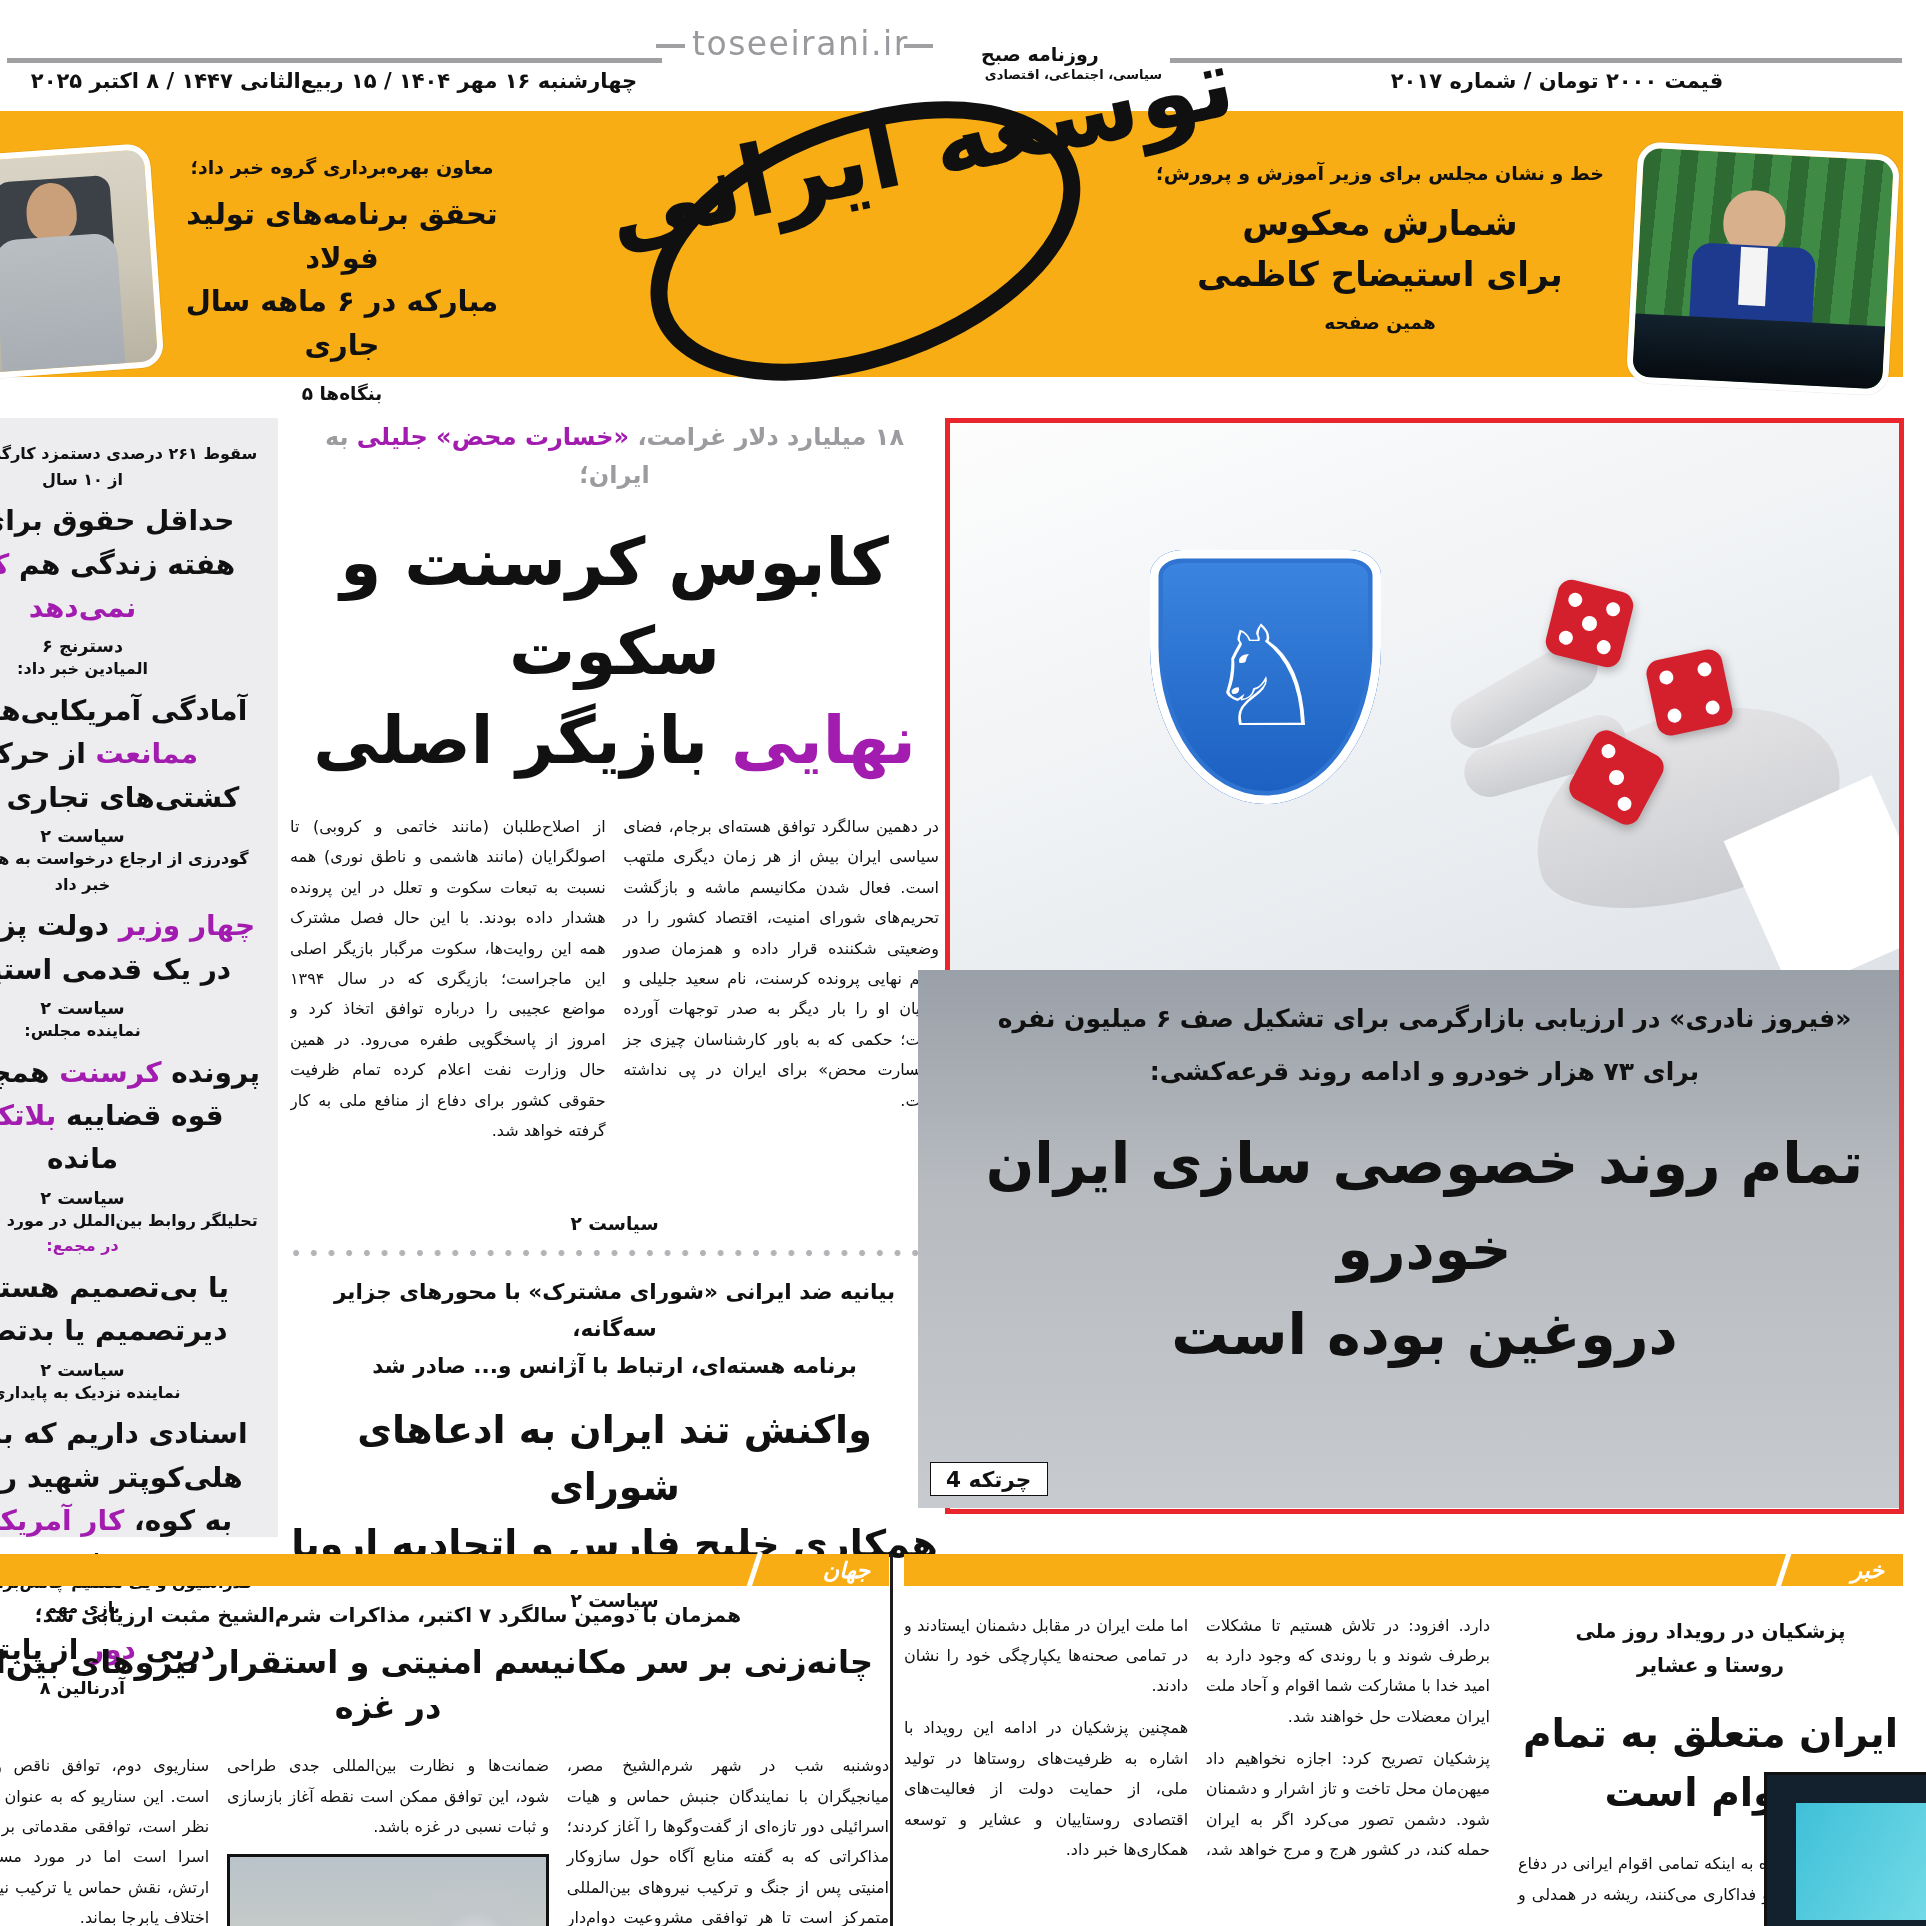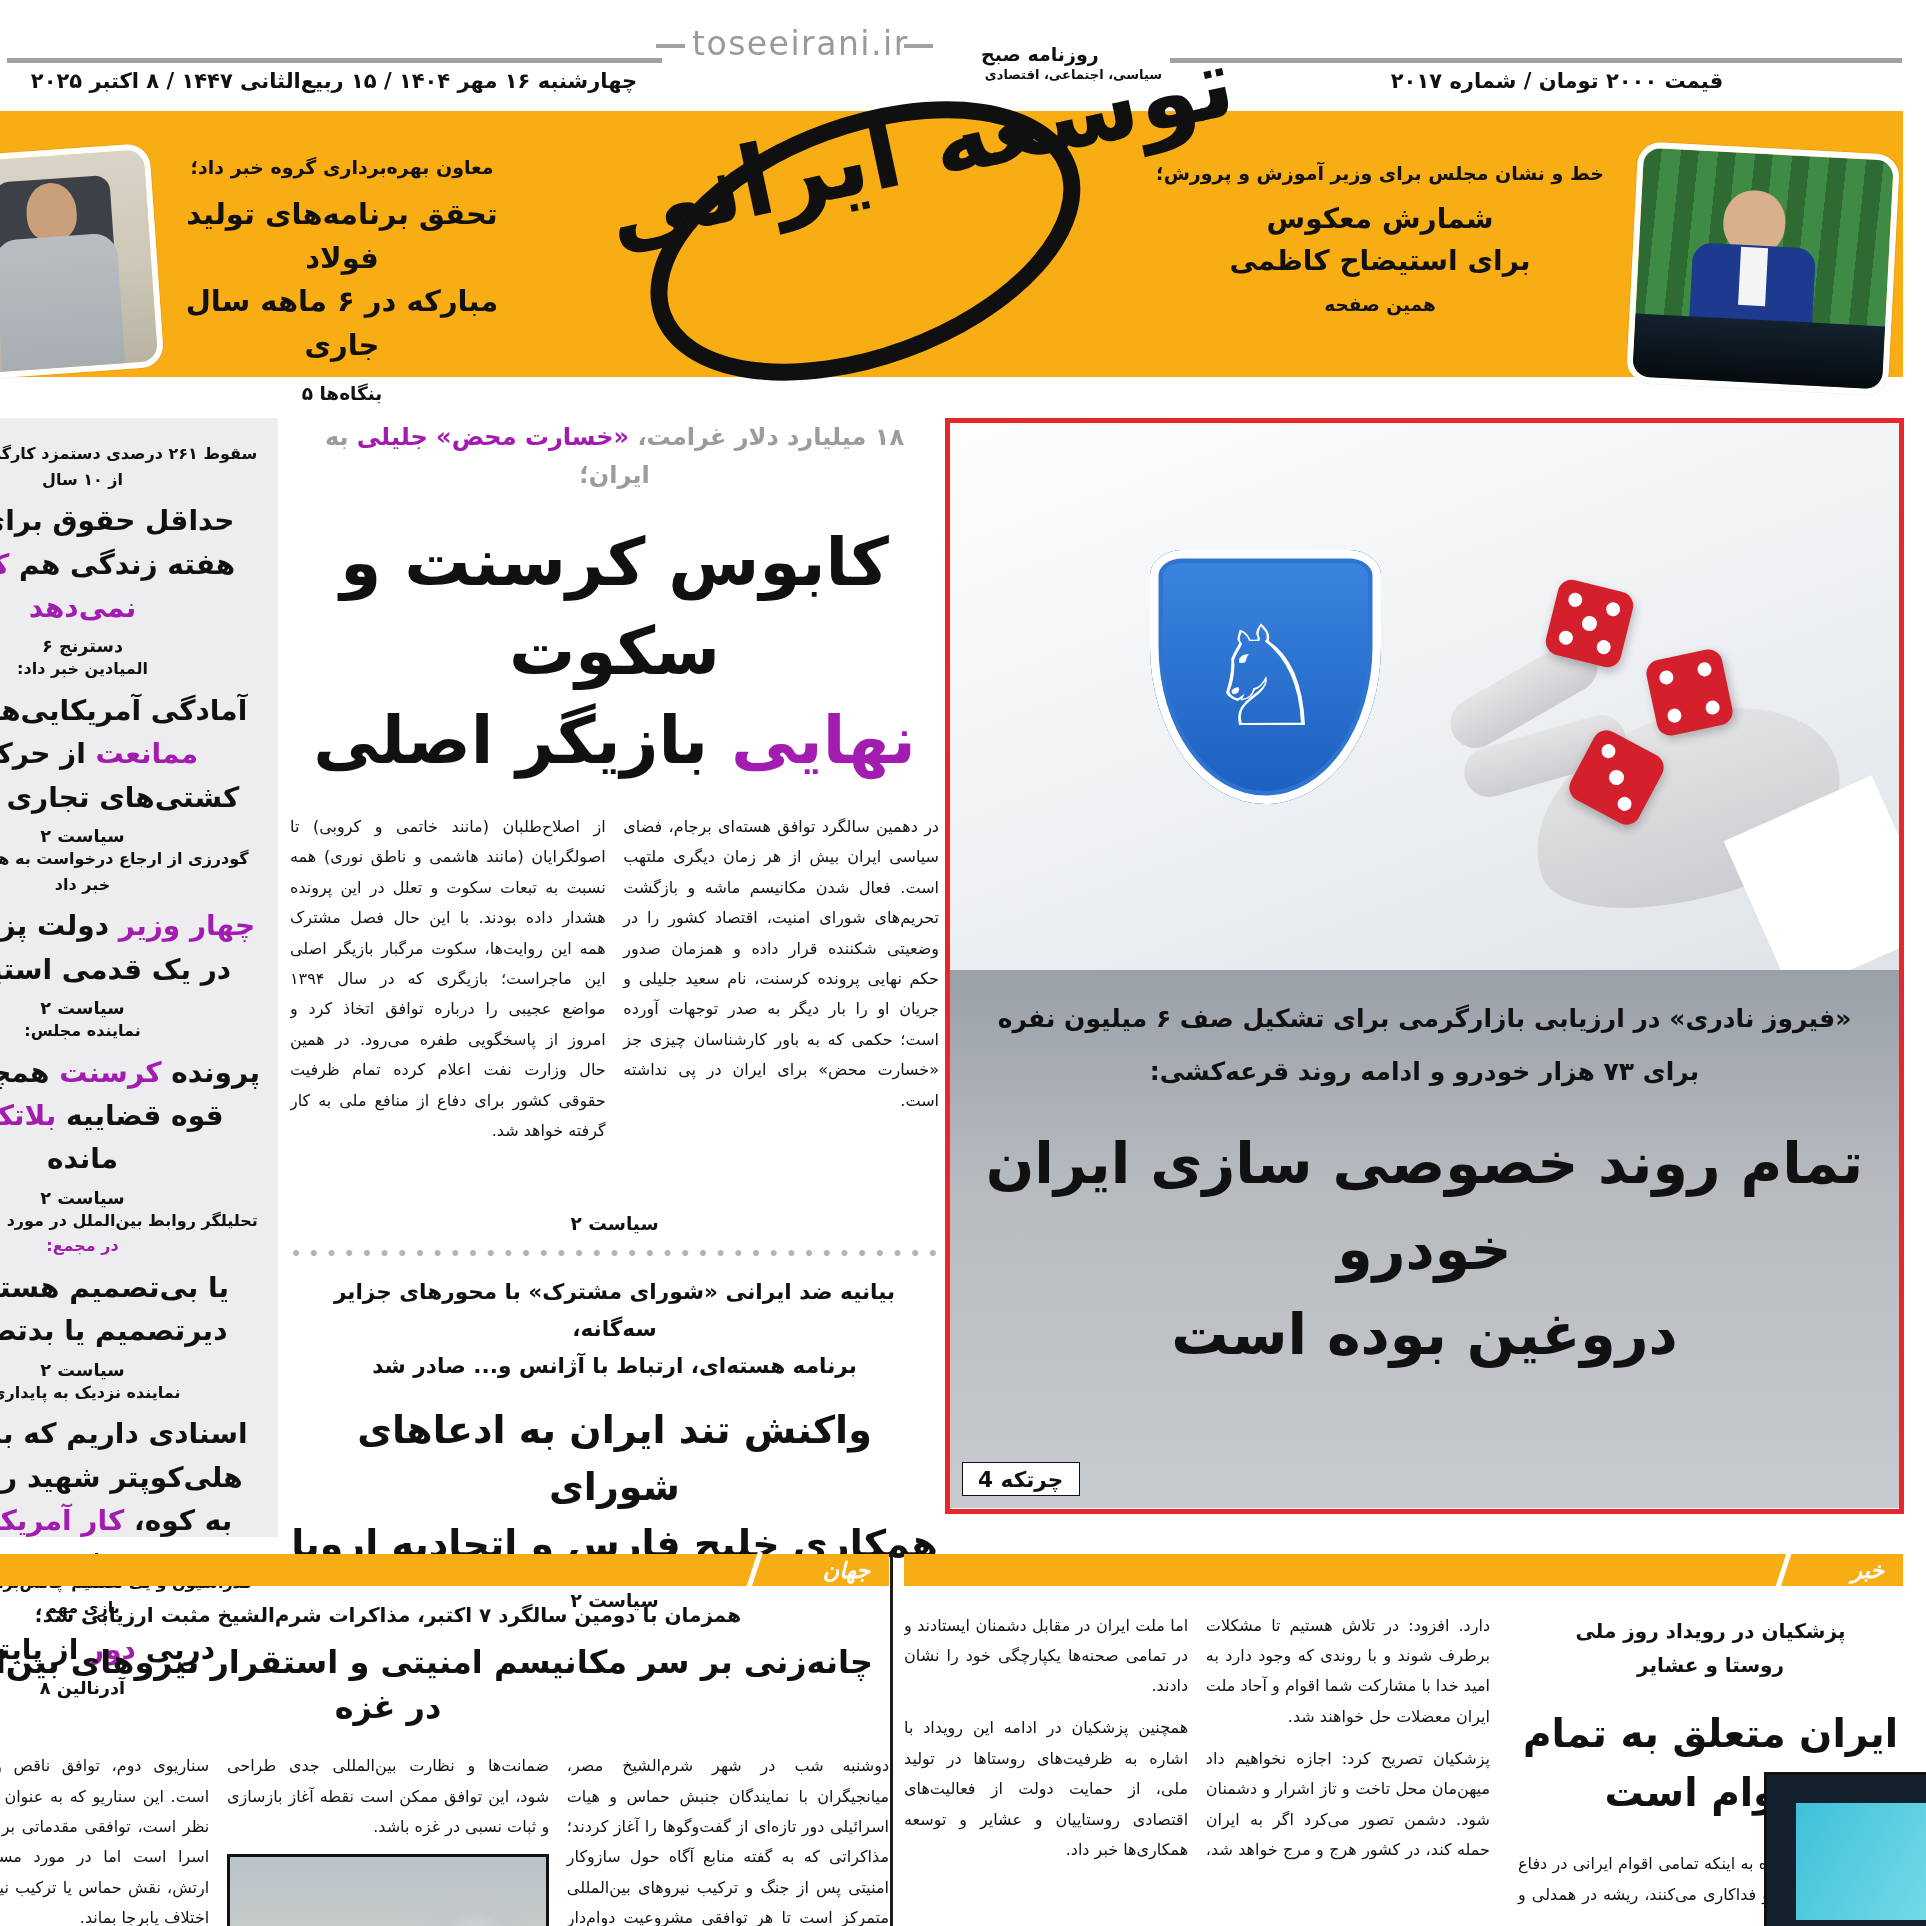--- a/index.html
+++ b/index.html
@@ -14,39 +14,39 @@
         background-size:17.7px 7.7px;background-position:center;background-repeat:repeat-x;}
   
   .hdr-txt{font-size:21px;font-weight:bold;}
   .site{font-size:33px;color:#9a9a9e;letter-spacing:1.5px;direction:ltr;}
   .ptype{font-size:19px;font-weight:bold;text-align:left;line-height:1.3;}
   .psub{font-size:13px;font-weight:bold;}
   
   .band{background:#f9ad15;}
   .bkick{font-size:19px;font-weight:bold;}
   .bhead{font-size:29px;font-weight:bold;line-height:1.5;}
-  .bhead2{font-size:28px;font-weight:bold;line-height:1.5;}
+  .bhead2{font-size:34px;font-weight:bold;line-height:1.5;}
   .btag{font-size:18.5px;font-weight:bold;}
   .pframe{border:6.2px solid #fff;border-radius:23px;overflow:hidden;box-shadow:0 0 0 0.8px rgba(0,0,0,.08);}
   
   .briefs{background:#ededef;display:flex;flex-direction:column;justify-content:space-between;padding:23px 17.3px;box-sizing:border-box;}
   .bk{font-size:16px;font-weight:bold;text-align:center;line-height:1.6;}
   .bh{font-size:28px;font-weight:bold;text-align:center;line-height:1.55;margin:7px 0;}
   .bt{font-size:17.7px;font-weight:bold;text-align:center;}
   
   .lead-k{font-size:24px;font-weight:bold;line-height:1.6;}
   .lead-h{font-size:66px;font-weight:bold;line-height:1.35;}
   .body{font-size:16px;line-height:1.9;text-align:justify;}
   .tag{font-size:18.5px;font-weight:bold;}
   .k2{font-size:21.6px;font-weight:bold;line-height:1.7;}
   .h2{font-size:38px;font-weight:bold;line-height:1.5;}
   
   .feature{border:5.4px solid #e8262b;background:#fff;box-sizing:border-box;}
   .fart{position:relative;overflow:hidden;background:linear-gradient(160deg,#fdfdfd 0%,#eceff2 60%,#dfe3e7 100%);}
-  .ftext{position:relative;background:linear-gradient(180deg,#9aa0a8 0%,#b7bbc0 40%,#c7cace 100%);}
+  .ftext{position:relative;background:linear-gradient(180deg,#9aa0a8 0%,#b7bbc0 40%,#c7cace 100%);padding-left:32px;}
   .fk{font-size:25px;font-weight:bold;line-height:2.1;}
   .fh{font-size:57px;font-weight:bold;line-height:1.5;}
   .ftag{background:#fff;border:1.2px solid #111;font-size:21.6px;font-weight:bold;padding:3.9px 15.4px;}
   .shield{width:231px;height:254px;background:linear-gradient(180deg,#3c86e0,#1b5fc0);border-radius:14% 14% 50% 50%/10% 10% 62% 62%;
           display:flex;align-items:center;justify-content:center;box-shadow:inset 0 0 0 8.5px #fff,inset 0 0 0 13px #2f74d0;}
   .horse{font-size:139px;color:#fff;line-height:1;}
   .die{width:77px;height:77px;background:#d41f2c;border-radius:14px;box-shadow:2.3px 3.9px 9.2px rgba(0,0,0,.25);}
   .pip{position:absolute;width:14.6px;height:14.6px;border-radius:50%;background:#fff;}
   .handpart{background:linear-gradient(180deg,#e4e4e6,#cccdd1);}
   

